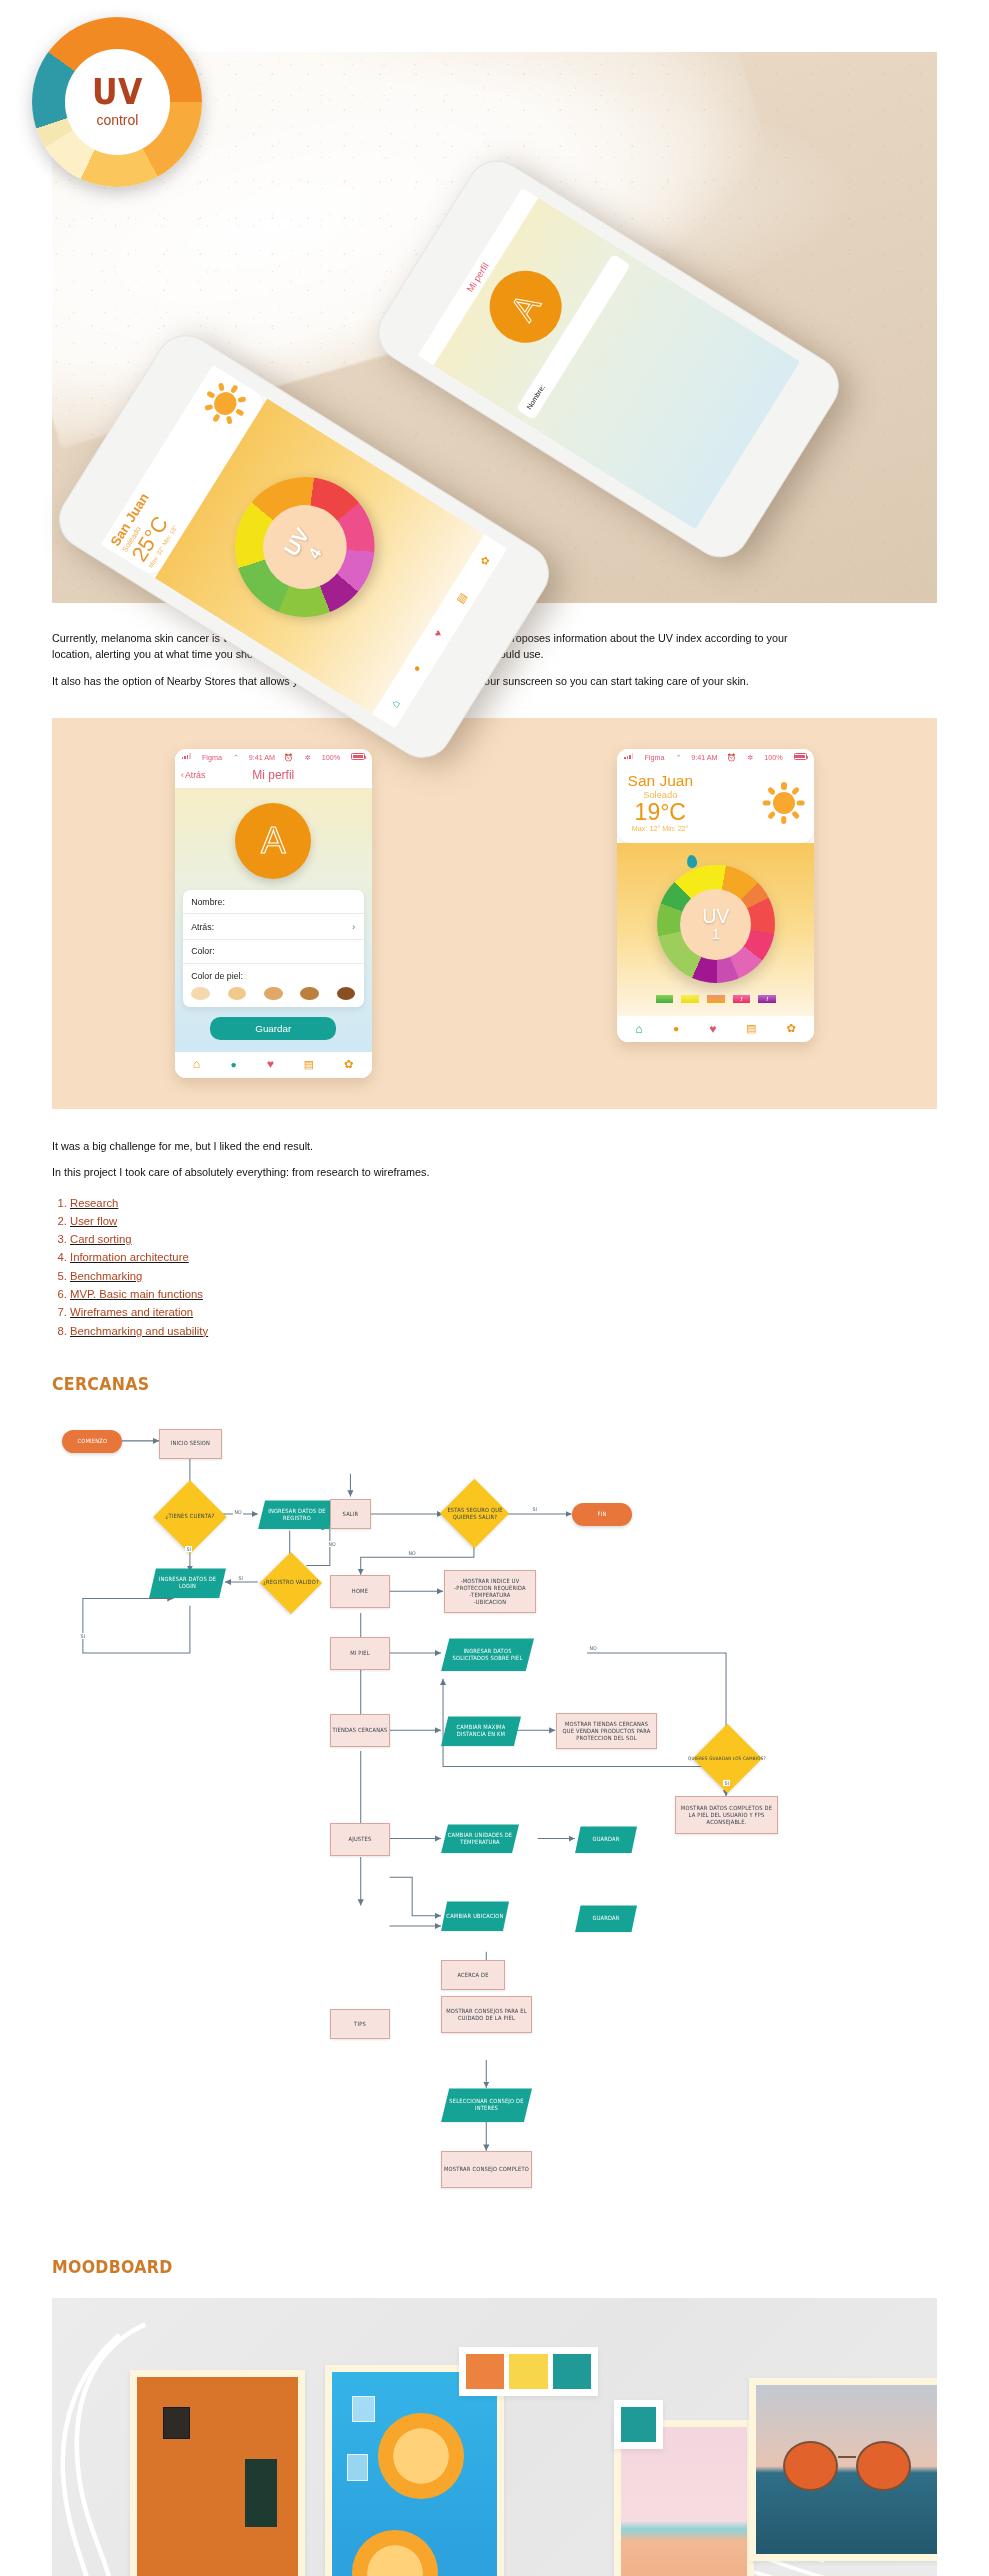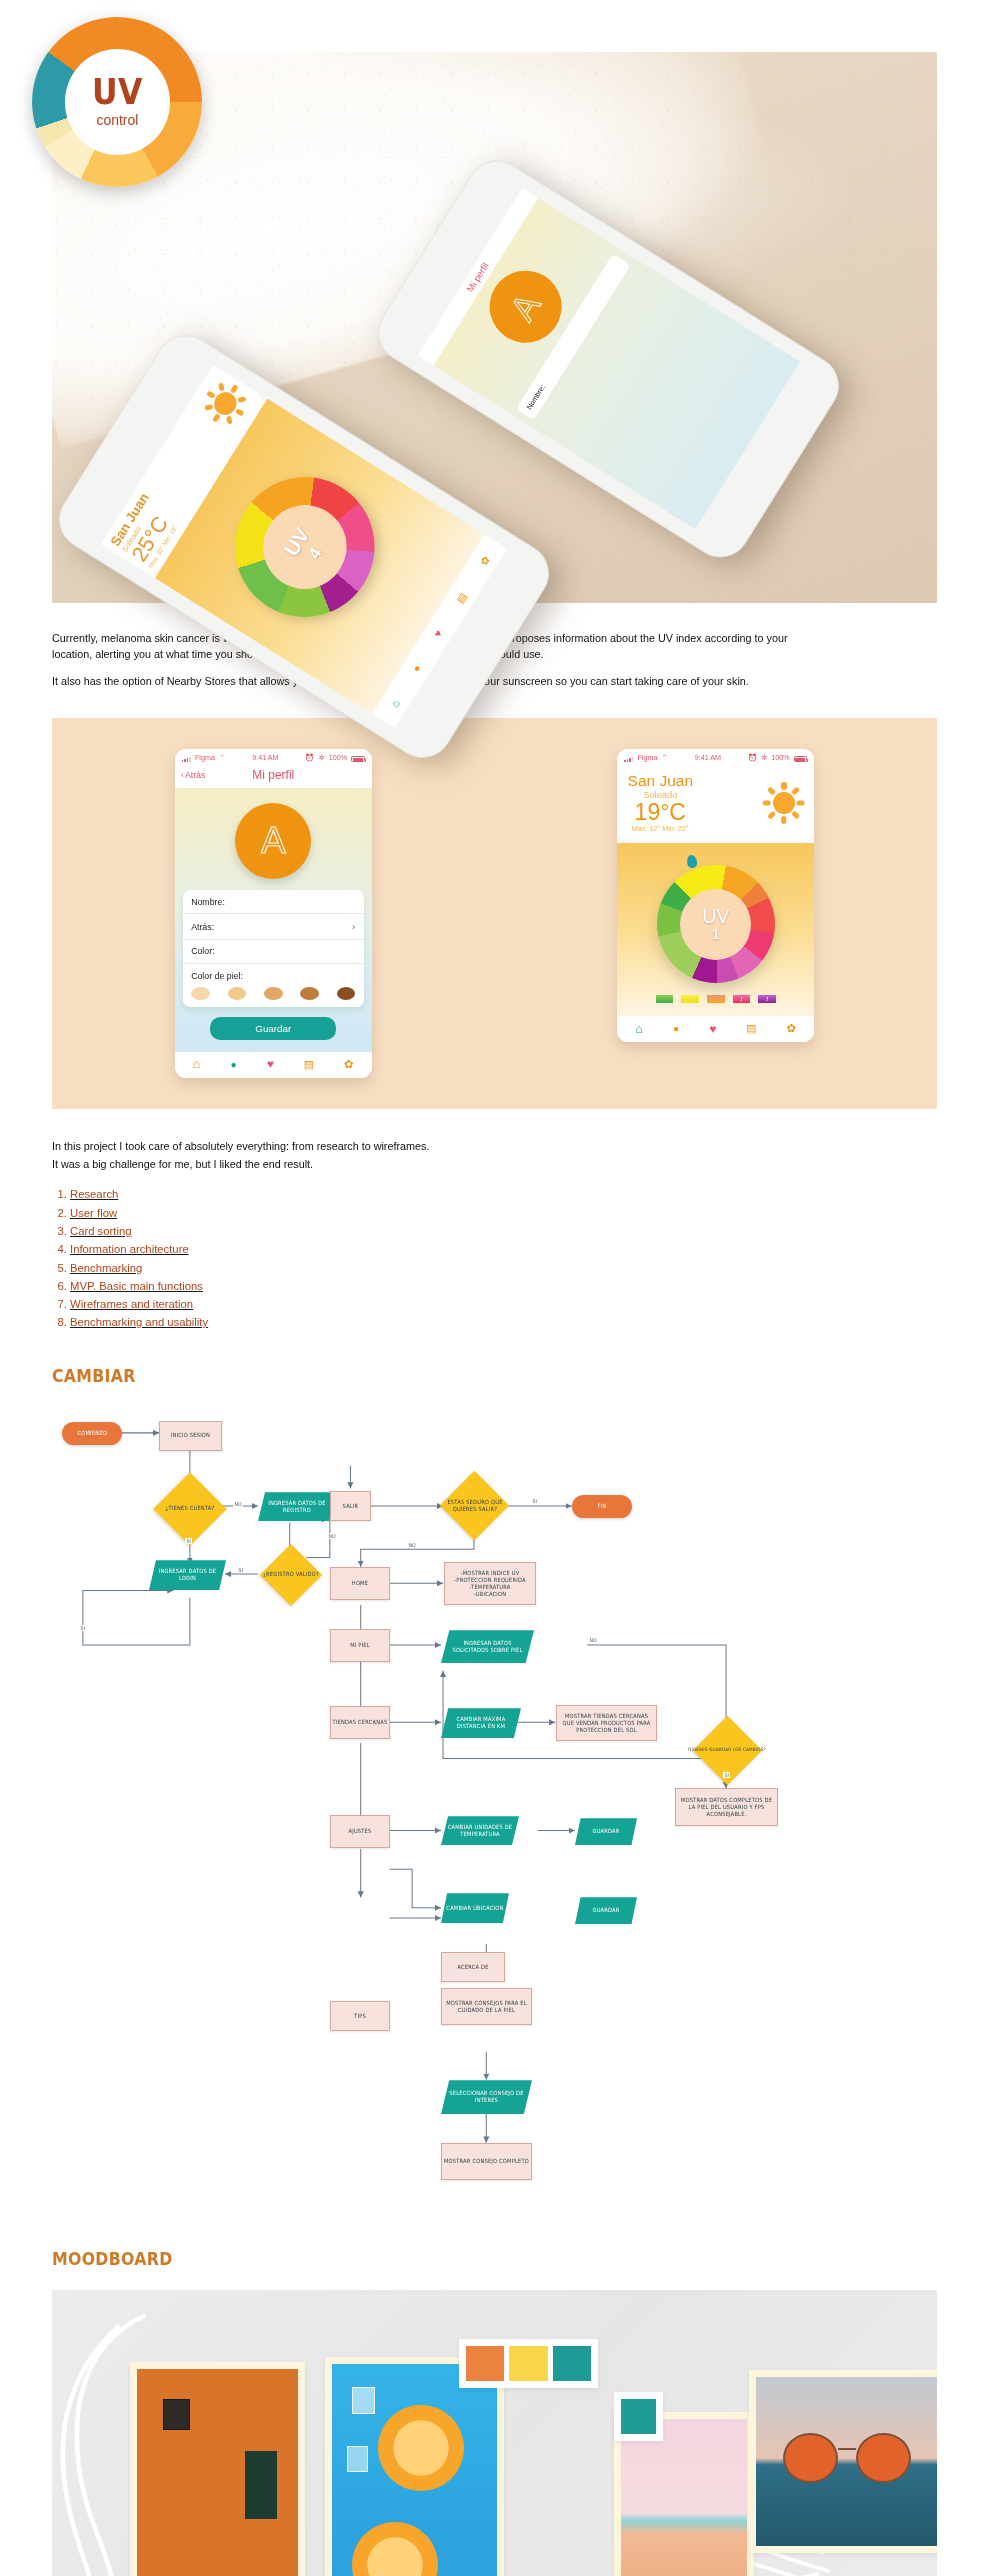--- a/index.html
+++ b/index.html
@@ -133,21 +133,21 @@
   }
   .phone {
     width: 197px; background:#fff; border-radius: 11.3px; overflow:hidden;
     box-shadow: 0 5.2px 13.4px rgba(130,95,60,.22);
     font-family:"Liberation Sans",sans-serif;
   }
   .statusbar {
     display:flex; align-items:center; justify-content:space-between;
     padding: 4.6px 7.2px 2.6px; font-size:7.2px; color:#e2566c; background:#fff;
   }
-  .sb-left, .sb-right { display:flex; align-items:flex-end; gap:4px; }
+  .sb-left, .sb-right { display:flex; align-items:flex-start; gap:11px; }
   .bars { display:inline-flex; align-items:flex-end; gap:1px; height:5.7px; }
   .bars i { width:1.5px; background:#e2566c; border-radius:0.5px; }
   .bars i:nth-child(1){height:2.1px}.bars i:nth-child(2){height:3.1px}
   .bars i:nth-child(3){height:4.1px}.bars i:nth-child(4){height:5.7px;opacity:.35}
   .batt { width:13.4px; height:6.2px; border:0.8px solid #e2566c; border-radius:1.5px; position:relative; }
   .batt::after{content:"";position:absolute;right:-2.1px;top:1.5px;width:1px;height:3.1px;background:#e2566c;border-radius:0 1px 1px 0}
   .batt i{position:absolute;left:0.8px;top:0.8px;bottom:0.8px;right:0.8px;background:#e2566c;border-radius:0.5px}
 
   .navbar {
     display:flex; align-items:center; justify-content:center; position:relative;
@@ -462,36 +462,36 @@
         <span style="color:#15a195;font-size:12.4px">⌂</span>
         <span style="color:#ef9411;font-size:10.3px">●</span>
         <span style="color:#e2566c;font-size:12px">♥</span>
         <span style="color:#ef9411;font-size:10.8px">▤</span>
         <span style="color:#ef9411;font-size:11.3px">✿</span>
       </div>
     </div>
   </section>
 
   <section class="textblock" style="margin-top:29px">
+    <p>It was a big challenge for me, but I liked the end result.</p>
     <p style="margin-bottom:2.1px">In this project I took care of absolutely everything: from research to wireframes.</p>
-    <p>It was a big challenge for me, but I liked the end result.</p>
   </section>
 
   <ol class="stages">
     <li>Research</li>
     <li>User flow</li>
     <li>Card sorting</li>
     <li>Information architecture</li>
     <li>Benchmarking</li>
     <li>MVP. Basic main functions</li>
     <li>Wireframes and iteration</li>
     <li>Benchmarking and usability</li>
   </ol>
 
-  <h2 class="section-title" style="margin-top:34px">CAMBIAR</h2>
+  <h2 class="section-title" style="margin-top:34px">CERCANAS</h2>
 
   <div class="flow-wrap">
     <svg class="flow-svg" viewBox="0 0 1720 1260" preserveAspectRatio="none">
       <defs>
         <marker id="ah" markerWidth="8" markerHeight="8" refX="6" refY="3" orient="auto">
           <path d="M0,0 L6,3 L0,6 z" fill="#66798a"></path>
         </marker>
       </defs>
       <g fill="none" stroke="#66798a" stroke-width="2" marker-end="url(#ah)">
         <path d="M136,58 L208,58"></path>

